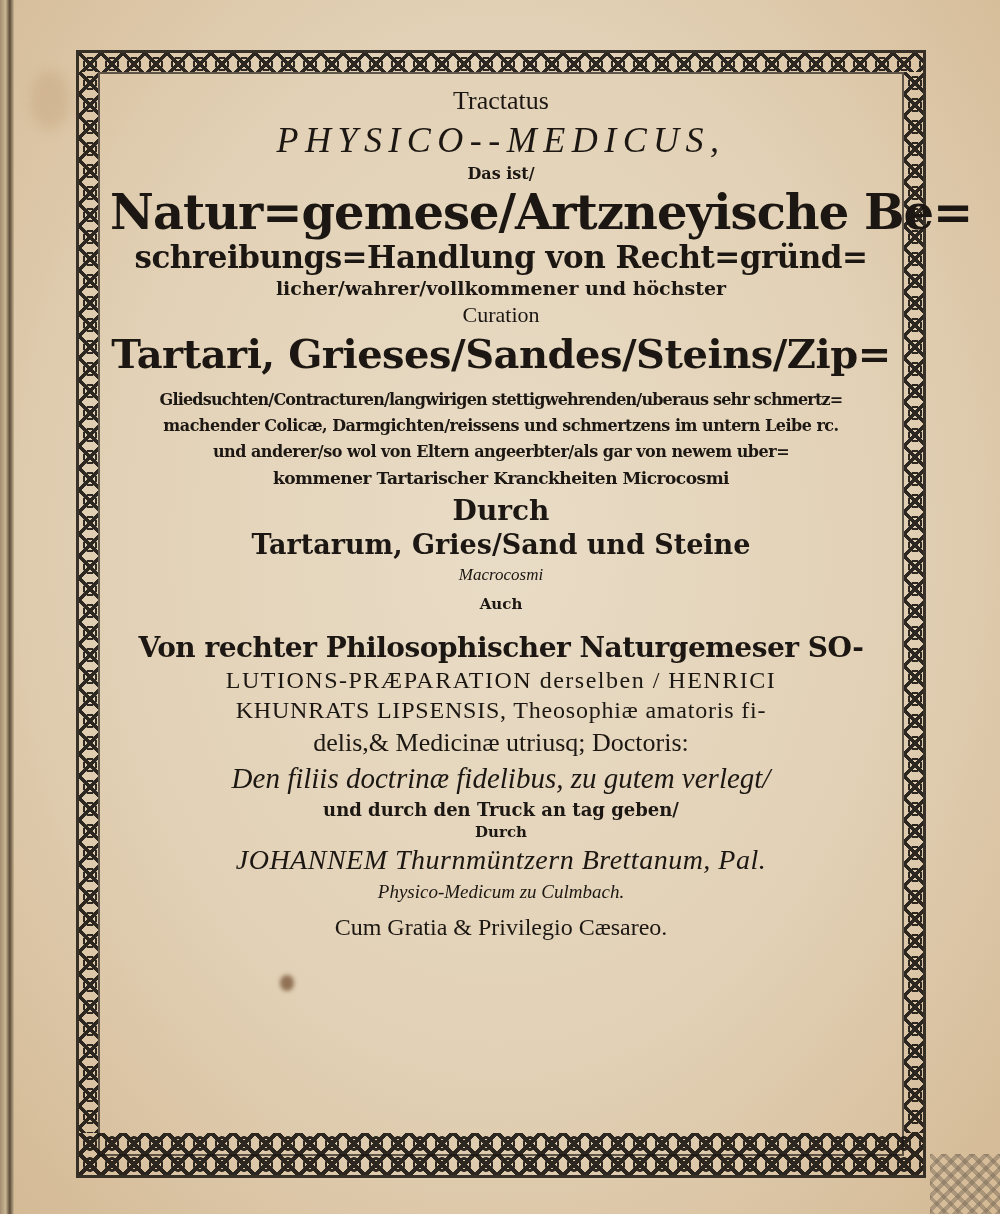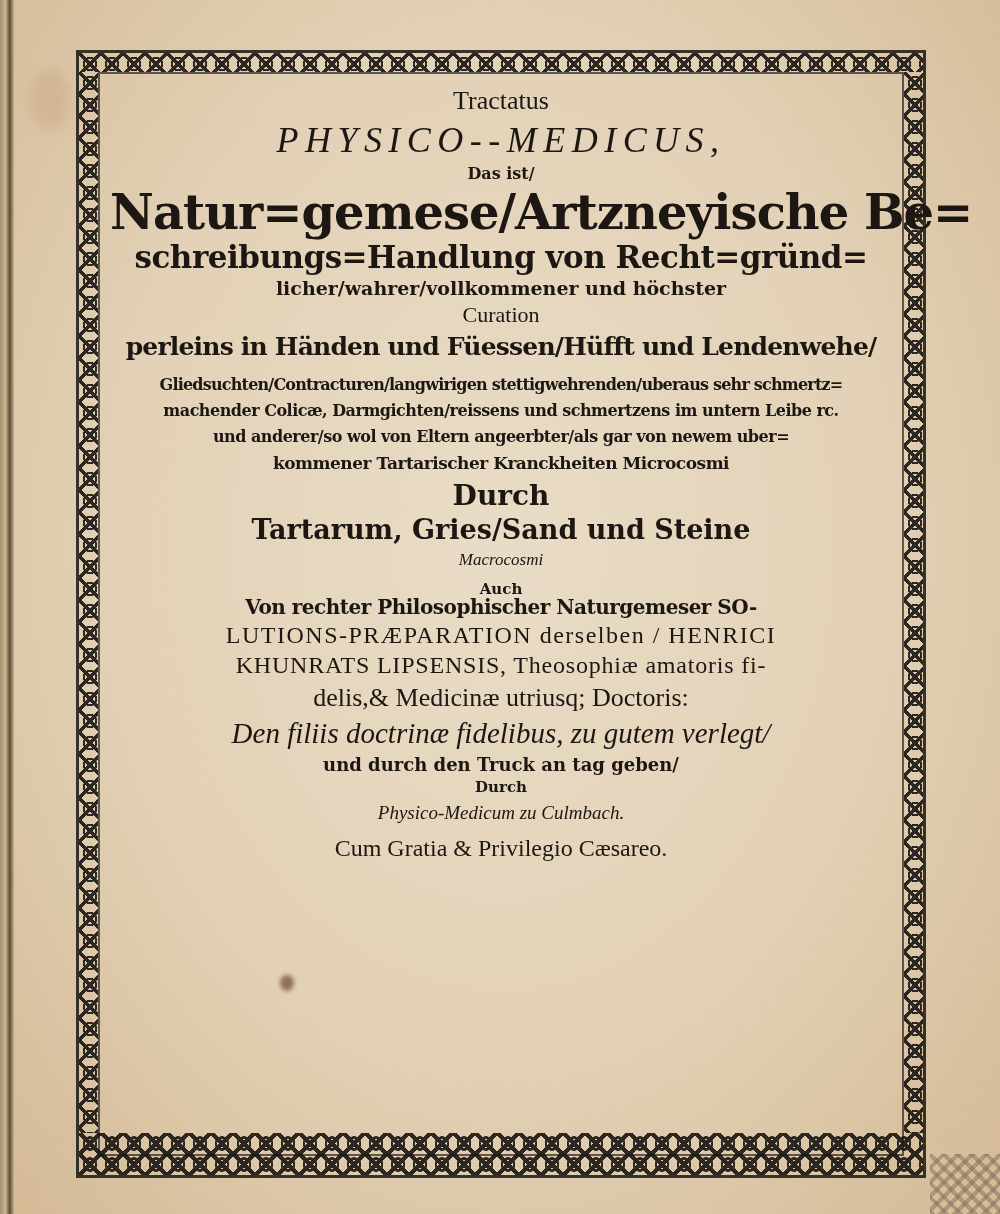--- a/index.html
+++ b/index.html
@@ -68,31 +68,32 @@
 <div class="frame-inner-line"></div>
 
 <div class="content">
   <span class="line roman" style="font-size:26px;margin-top:10px;">Tractatus</span>
   <span class="line ital caps" style="font-size:36px;margin-top:8px;">PHYSICO--MEDICUS,</span>
   <span class="line frak" style="font-size:16px;margin-top:8px;">Das ist/</span>
   <span class="line frak" style="font-size:48px;margin-top:6px;letter-spacing:-1px;">Natur=gemese/Artzneyische Be=</span>
   <span class="line frak" style="font-size:31px;margin-top:6px;letter-spacing:-0.5px;">schreibungs=Handlung von Recht=gründ=</span>
   <span class="line frak" style="font-size:19px;margin-top:6px;">licher/wahrer/vollkommener und höchster</span>
   <span class="line roman" style="font-size:22px;margin-top:6px;">Curation</span>
-  <span class="line frak" style="font-size:25px;margin-top:8px;letter-spacing:-0.8px;">perleins in Händen und Füessen/Hüfft und Lendenwehe/</span>
+  <span class="line frak" style="font-size:40px;margin-top:8px;letter-spacing:-0.5px;">Tartari, Grieses/Sandes/Steins/Zip=</span>
   <span class="line frak" style="font-size:16px;margin-top:18px;letter-spacing:-0.8px;">Gliedsuchten/Contracturen/langwirigen stettigwehrenden/uberaus sehr schmertz=</span>
   <span class="line frak" style="font-size:16px;margin-top:10px;letter-spacing:-0.5px;">machender Colicæ, Darmgichten/reissens und schmertzens im untern Leibe rc.</span>
   <span class="line frak" style="font-size:16px;margin-top:10px;letter-spacing:-0.5px;">und anderer/so wol von Eltern angeerbter/als gar von newem uber=</span>
   <span class="line frak" style="font-size:17px;margin-top:10px;letter-spacing:-0.5px;">kommener Tartarischer Kranckheiten Microcosmi</span>
   <span class="line frak" style="font-size:28px;margin-top:10px;">Durch</span>
   <span class="line frak" style="font-size:27px;margin-top:6px;">Tartarum, Gries/Sand und Steine</span>
   <span class="line ital" style="font-size:17px;margin-top:8px;">Macrocosmi</span>
   <span class="line frak" style="font-size:15px;margin-top:14px;">Auch</span>
-  <span class="line frak" style="font-size:20px;margin-top:0;letter-spacing:-0.5px;">Von rechter Philosophischer Naturgemeser SO-</span>
+  <span class="line frak" style="font-size:28px;margin-top:22px;letter-spacing:-0.5px;">Von rechter Philosophischer Naturgemeser SO-</span>
   <span class="line roman" style="font-size:24px;margin-top:6px;letter-spacing:1.5px;">LUTIONS-PRÆPARATION derselben / HENRICI</span>
   <span class="line roman" style="font-size:24px;margin-top:6px;letter-spacing:0.8px;">KHUNRATS LIPSENSIS, Theosophiæ amatoris fi-</span>
   <span class="line roman" style="font-size:26px;margin-top:8px;">delis,&amp; Medicinæ utriusq; Doctoris:</span>
   <span class="line ital" style="font-size:29px;margin-top:8px;font-weight:normal;">Den filiis doctrinæ fidelibus, zu gutem verlegt/</span>
   <span class="line frak" style="font-size:18px;margin-top:8px;">und durch den Truck an tag geben/</span>
   <span class="line frak" style="font-size:15px;margin-top:6px;">Durch</span>
+  <span class="line ital" style="font-size:28px;margin-top:6px;letter-spacing:0.5px;">JOHANNEM Thurnmüntzern Brettanum, Pal.</span>
   <span class="line ital" style="font-size:19px;margin-top:8px;">Physico-Medicum zu Culmbach.</span>
   <span class="line roman" style="font-size:24px;margin-top:14px;">Cum Gratia &amp; Privilegio Cæsareo.</span>
 </div>
 
 </body></html>

